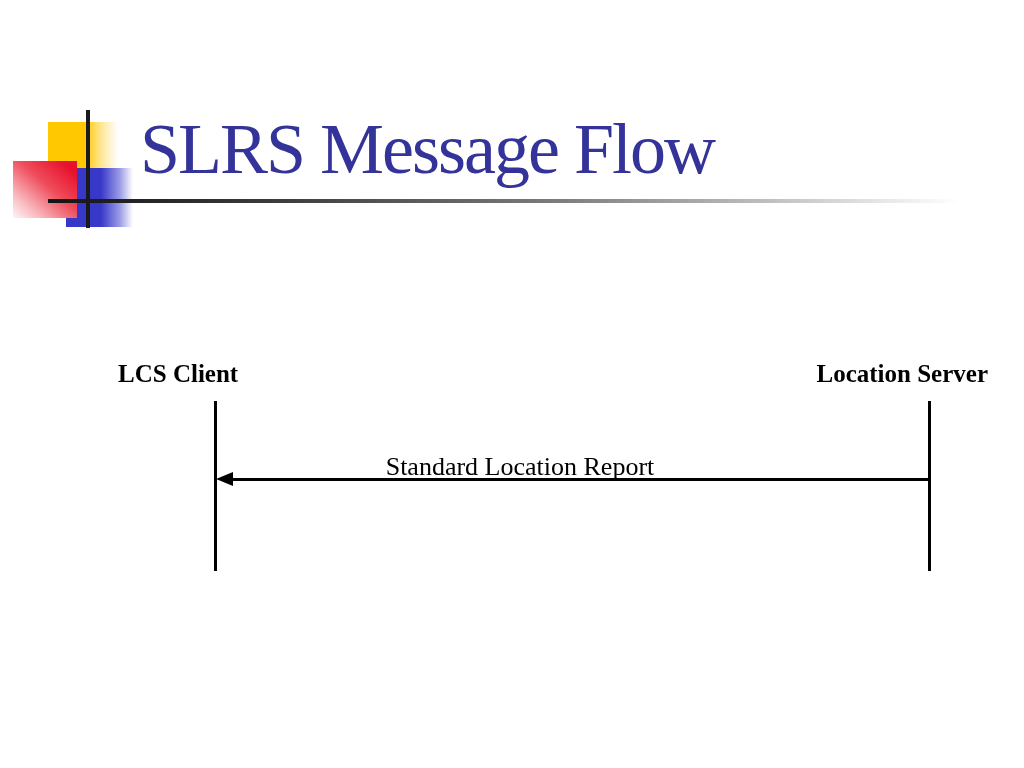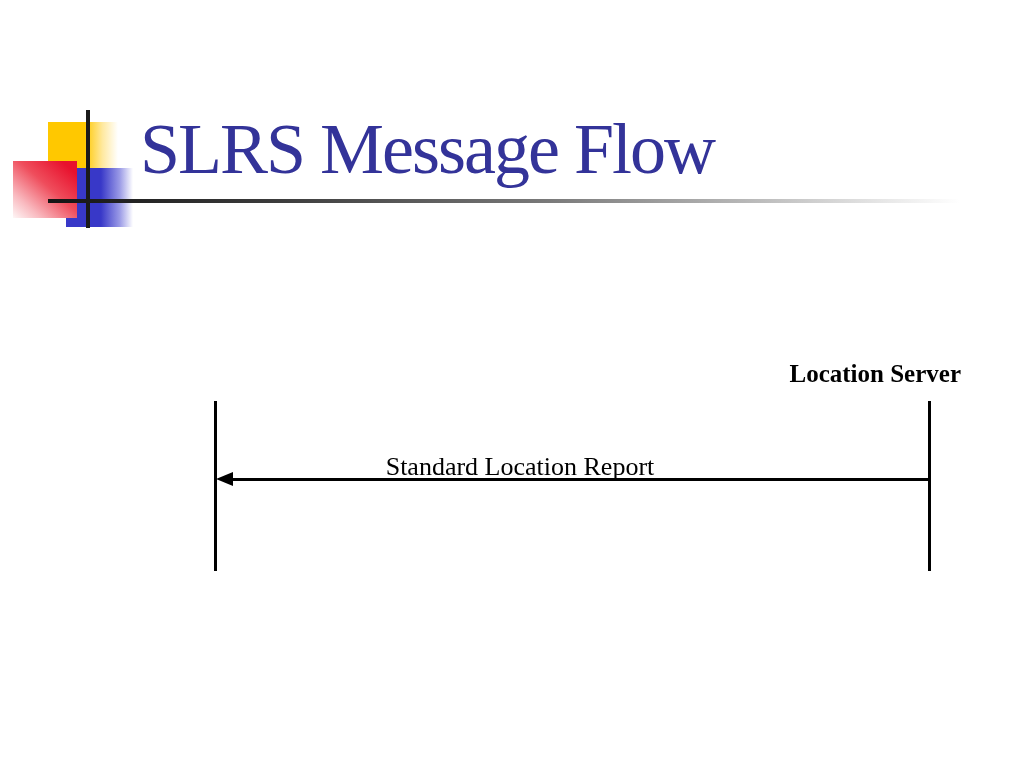--- a/index.html
+++ b/index.html
@@ -63,21 +63,21 @@
   
   .actor-label {
     position: absolute;
     top: 360px;
     font-size: 25px;
     font-weight: bold;
     color: #000000;
     white-space: nowrap;
   }
   .actor-left  { left: 118px; }
-  .actor-right { left: 725px; width: 236px; text-align: right; }
+  .actor-right { left: 752px; width: 236px; text-align: right; }
 
   .lifeline {
     position: absolute;
     top: 401px;
     width: 3px; height: 170px;
     background: #000000;
   }
   .lifeline-left  { left: 214px; }
   .lifeline-right { left: 928px; }
 
@@ -113,20 +113,21 @@
   <div>
     <div class="sq sq-yellow"></div>
     <div class="sq sq-blue"></div>
     <div class="sq sq-red"></div>
     <div class="decor-vline"></div>
     <div class="title-rule"></div>
   </div>
 
   <h1 class="slide-title">SLRS Message Flow</h1>
 
+  <div class="actor-label actor-left">LCS Client</div>
   <div class="actor-label actor-right">Location Server</div>
 
   <div class="lifeline lifeline-left"></div>
   <div class="lifeline lifeline-right"></div>
 
   <div class="msg-label">Standard Location Report</div>
   <div class="msg-line"></div>
   <div class="msg-arrowhead"></div>
 
 </div>

